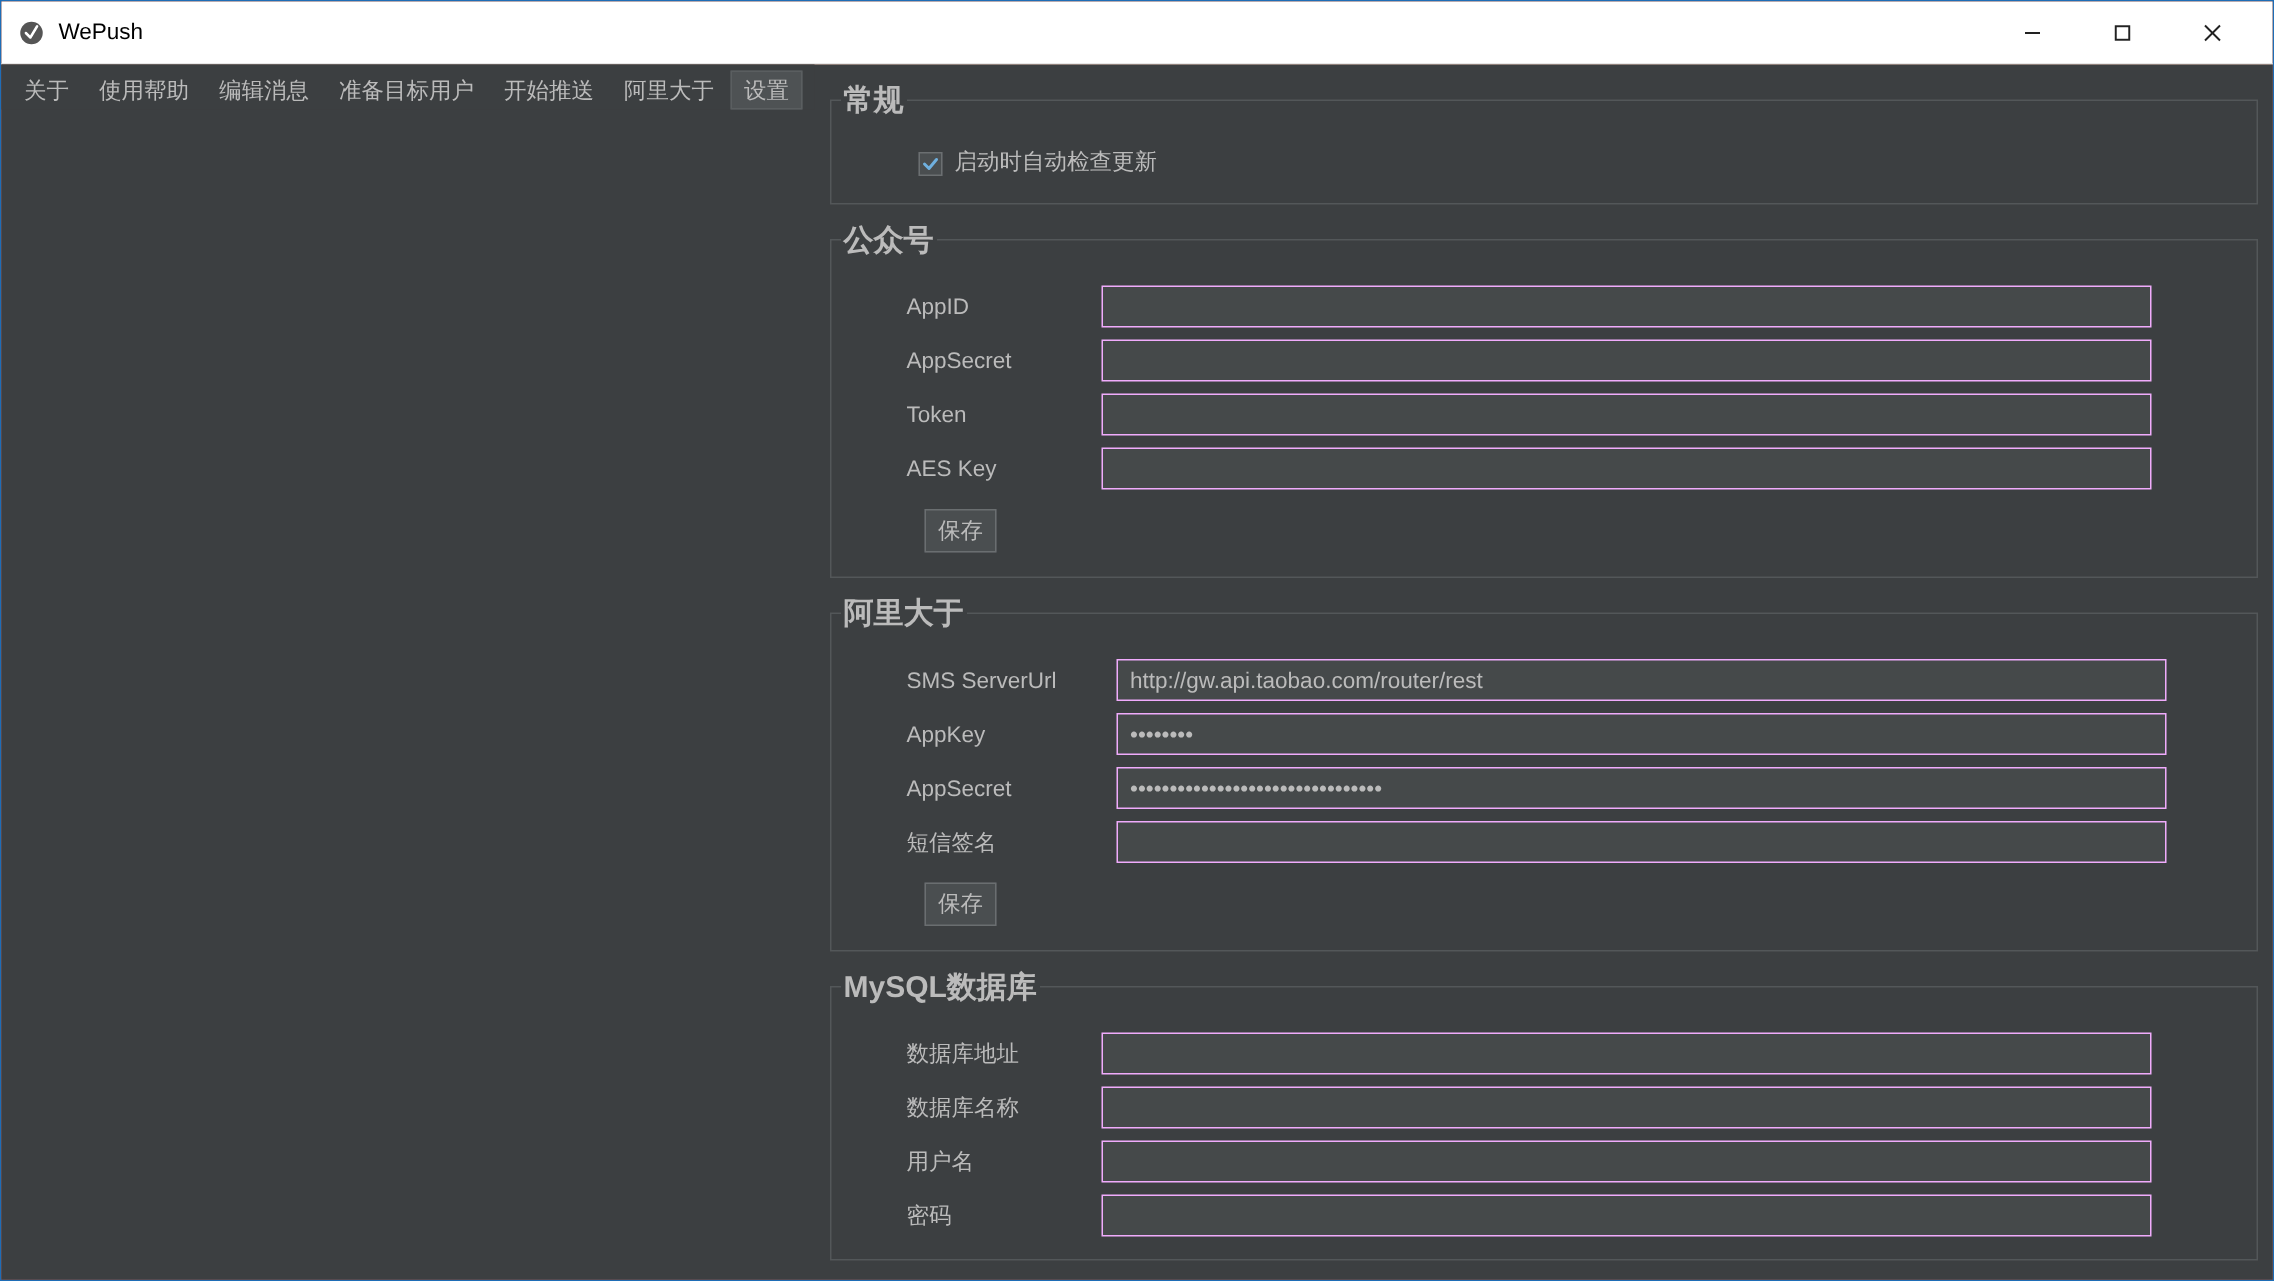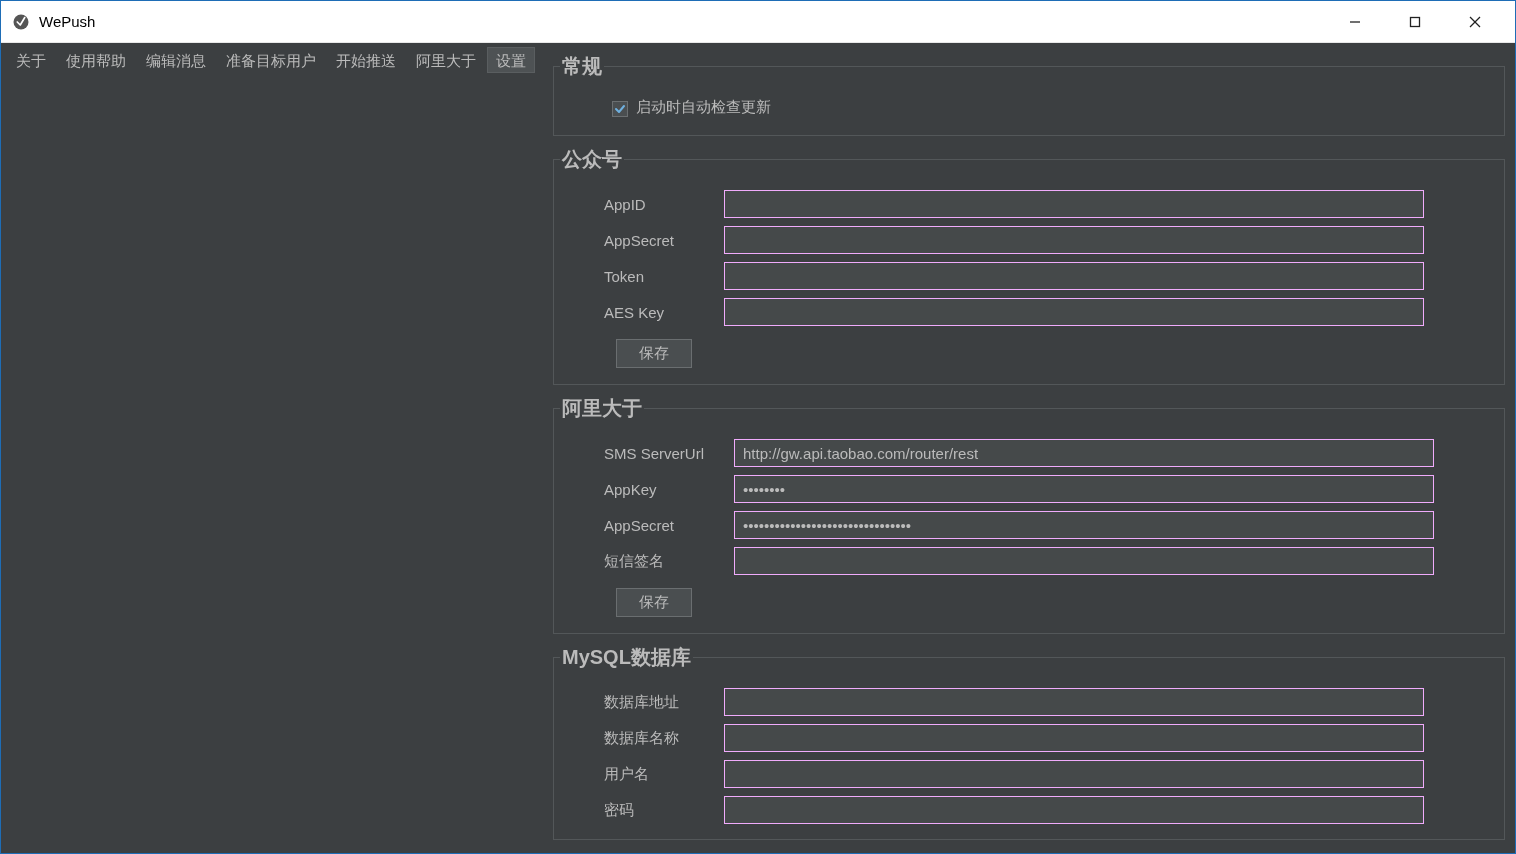--- a/index.html
+++ b/index.html
@@ -99,21 +99,21 @@
     color: #bbbbbb;
     font-size: 20px;
     font-weight: bold;
     padding: 0 2px;
     margin-left: -4px;
   }
   .row {
     display: flex;
     align-items: center;
     margin: 6px 0 0 40px;
-    gap: 10px;
+    gap: 20px;
     height: 30px;
   }
   .row .lbl {
     width: 110px;
     flex: 0 0 110px;
     font-size: 15px;
     color: #bbbbbb;
     white-space: nowrap;
   }
   .row.ali .lbl { width: 120px; flex-basis: 120px; }
@@ -144,21 +144,21 @@
     display: inline-flex;
     align-items: center;
     justify-content: center;
     cursor: pointer;
   }
   .cb svg { display:block; }
   .btn {
     background: #4a4e50;
     border: 1px solid #6a6e70;
     color: #bbbbbb;
-    padding: 4px 22px;
+    padding: 4px 8px;
     font-size: 15px;
     cursor: pointer;
     font-family: inherit;
   }
   .btn-row {
     margin: 12px 0 2px 52px;
   }
 </style>
 </head>
 <body>

